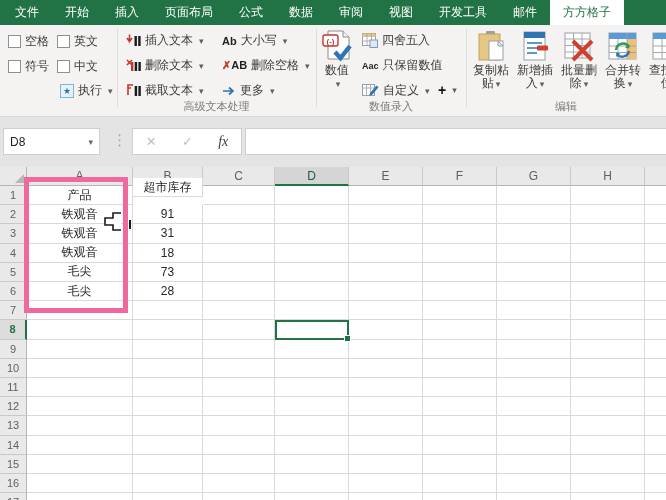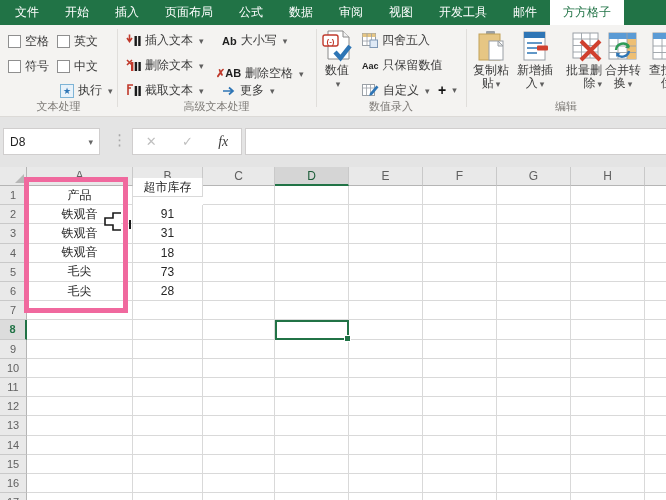--- a/index.html
+++ b/index.html
@@ -102,21 +102,20 @@
     <span>中文</span>
   </div>
   <div class="ritem" style="left:8px; top:58px;margin-top:43px;">
     <span class="ck-box"></span>
     <span>数字</span>
   </div>
   <div class="ritem dd" style="left:60px; top:57px;">
     <span class="star-box">★</span>
     <span>执行</span>
   </div>
-  <div class="rgroup-label" style="left:0; width:117px;">文本处理</div>
   <div class="rsep" style="left:117px;"></div>
 
   <div class="ritem dd" style="left:126px; top:7px;">
     <svg width="15" height="15">
       <path d="M3.5 1.5 v6 M1 5 l2.5 3.5 L6 5" stroke="#c0392b" stroke-width="1.6" fill="none"></path>
       <rect x="8.5" y="3" width="2.4" height="10" fill="#1a1a1a"></rect>
       <rect x="12.2" y="3" width="2.4" height="10" fill="#1a1a1a"></rect>
     </svg>
     <span>插入文本</span>
   </div>
@@ -135,21 +134,21 @@
       <rect x="8.7" y="3" width="2.4" height="10" fill="#1a1a1a"></rect>
       <rect x="12.4" y="3" width="2.4" height="10" fill="#1a1a1a"></rect>
     </svg>
     <span>截取文本</span>
   </div>
 
   <div class="ritem dd" style="left:222px; top:7px;">
     <span class="txt-ic">Ab</span>
     <span>大小写</span>
   </div>
-  <div class="ritem dd" style="left:216px; top:32px;margin-top:8px;">
+  <div class="ritem dd" style="left:222px; top:32px;">
     <span class="txt-ic"><span class="red">✗</span><span>AB</span></span>
     <span>删除空格</span>
   </div>
   <div class="ritem dd" style="left:222px; top:57px;">
     <svg width="14" height="10">
       <path d="M1 5 h9 M7 1.5 l4 3.5 -4 3.5" stroke="#2e75b5" stroke-width="1.7" fill="none"></path>
     </svg>
     <span>更多</span>
   </div>
   <div class="rgroup-label" style="left:117px; width:199px;">高级文本处理</div>
@@ -207,21 +206,21 @@
   <div class="bigbtn" style="left:512px;">
     <svg width="28" height="32" viewBox="0 0 28 32">
       <rect x="3" y="2" width="21" height="28" fill="#fff" stroke="#9aa0a6"></rect>
       <rect x="3" y="2" width="21" height="6" fill="#2e75b5"></rect>
       <path d="M6 13 h15 M6 18 h15 M6 23 h10" stroke="#2e75b5" stroke-width="1.6"></path>
       <rect x="16" y="15.5" width="11" height="5" rx="1" fill="#d0402e"></rect>
     </svg>
     <span class="lbl">新增插</span>
     <span class="dd"><span>入</span></span>
   </div>
-  <div class="bigbtn" style="left:556px;align-items:flex-end;">
+  <div class="bigbtn" style="left:556px;">
     <svg width="30" height="32" viewBox="0 0 30 32">
       <rect x="1" y="3" width="25" height="25" fill="#fff" stroke="#9aa0a6"></rect>
       <path d="M1 9 h25 M1 15.5 h25 M1 22 h25 M9.5 3 v25 M18 3 v25" stroke="#9aa0a6" stroke-width="0.9"></path>
       <path d="M9 11 L28 30 M28 11 L9 30" stroke="#d0402e" stroke-width="4"></path>
     </svg>
     <span class="lbl">批量删</span>
     <span class="dd"><span>除</span></span>
   </div>
   <div class="bigbtn" style="left:600px;">
     <svg width="30" height="32" viewBox="0 0 30 32">

